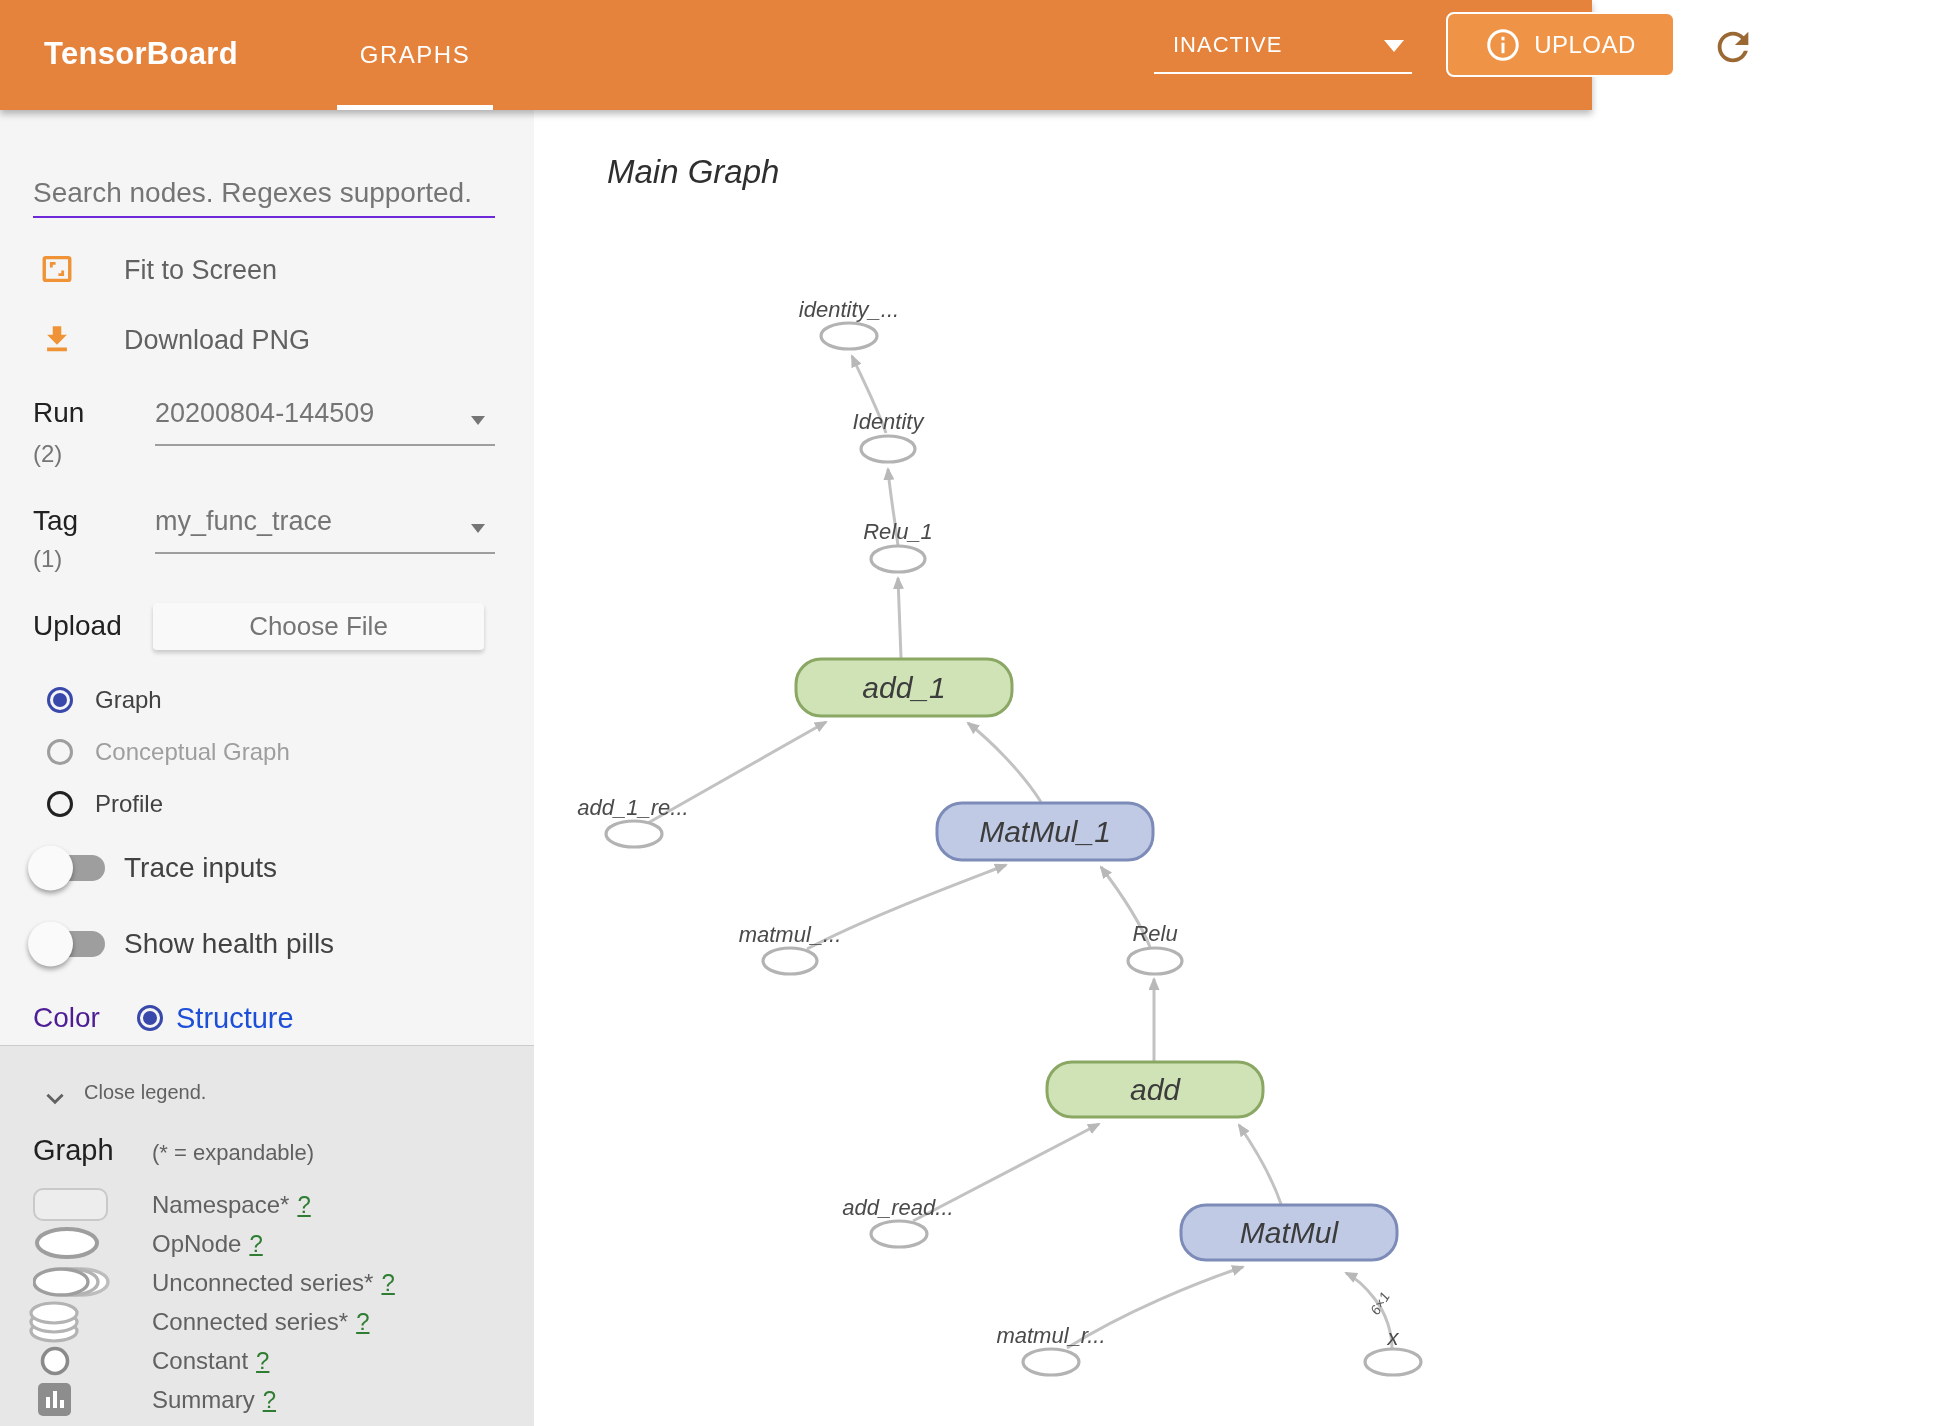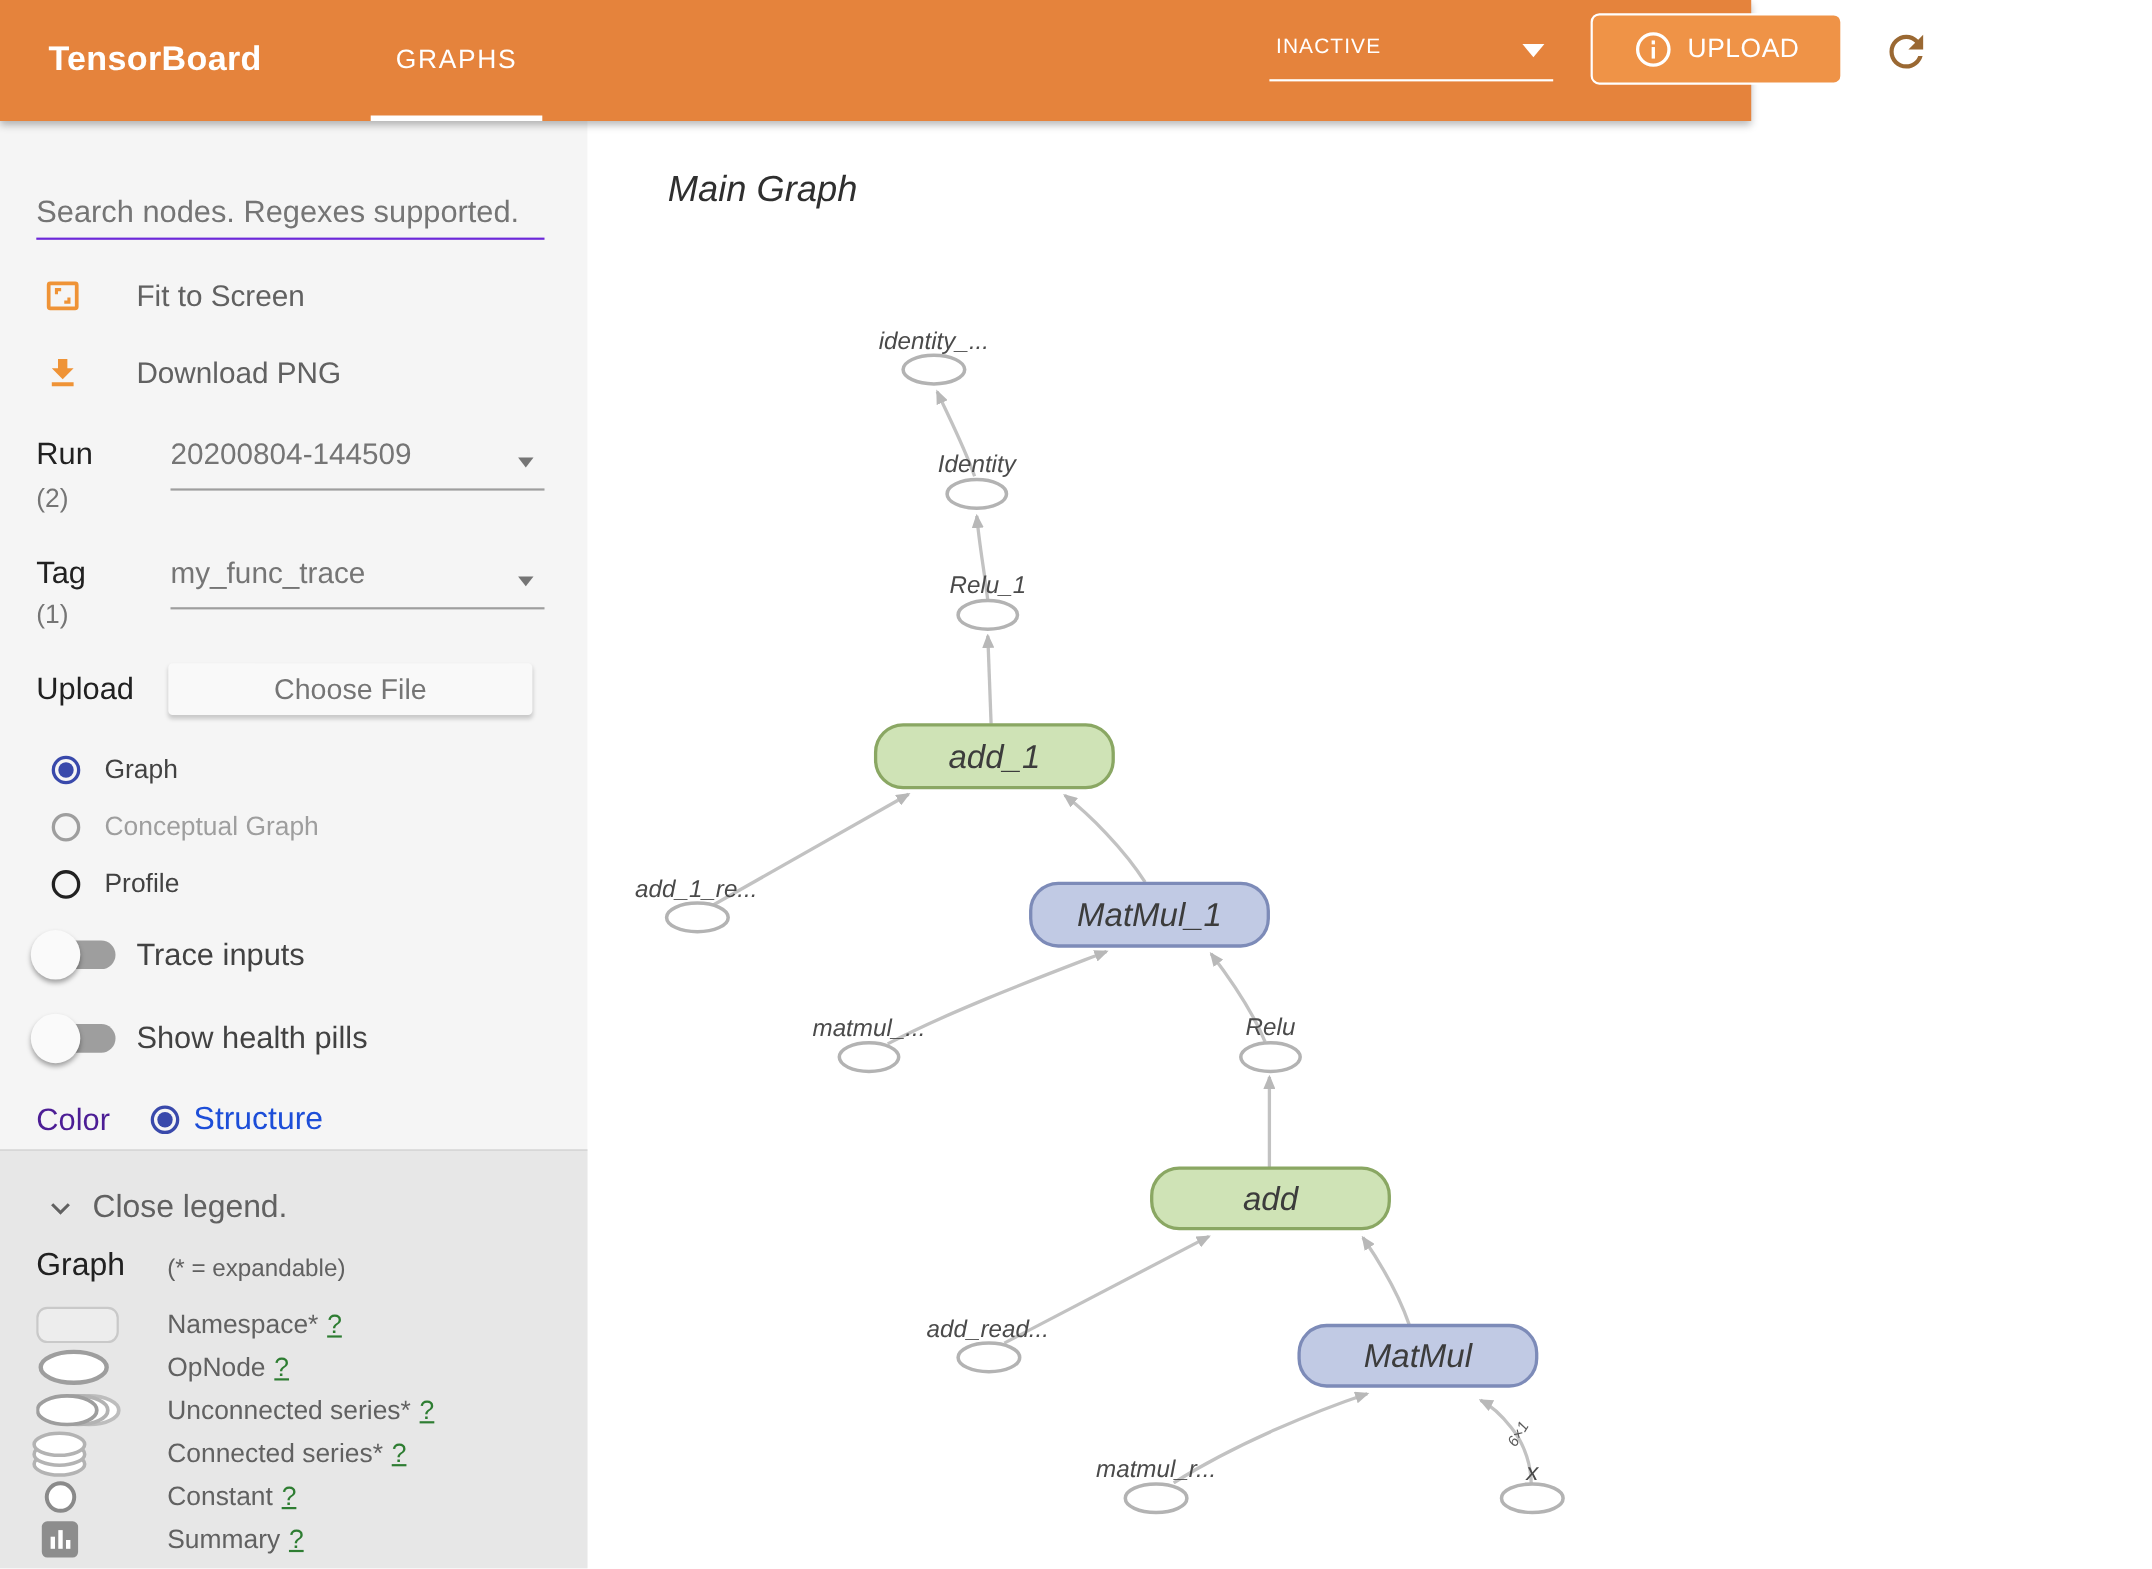--- a/index.html
+++ b/index.html
@@ -27,21 +27,21 @@
     cursor:pointer;
   }
   .tab-underline {
     position:absolute; left:337px; bottom:0; width:156px; height:5px;
     background:#fff;
   }
   .run-selector {
     position:absolute; left:1154px; top:0; width:258px; height:110px;
   }
   .run-selector .value {
-    position:absolute; left:6px; top:32px; color:#fff; font-size:19px;
+    position:absolute; left:19px; top:32px; color:#fff; font-size:22px;
     font-weight:500; letter-spacing:1px;
   }
   .run-selector .caret {
     position:absolute; right:8px; top:40px; width:0; height:0;
     border-left:10px solid transparent; border-right:10px solid transparent;
     border-top:12px solid #fff;
   }
   .run-selector .underline {
     position:absolute; left:0; top:72px; width:258px; height:2px; background:#fff;
   }
@@ -134,21 +134,21 @@
   .color-row .radio-outer { left:137px; }
   .color-row .opt { position:absolute; left:176px; top:50%; transform:translateY(-50%);
     font-size:29px; color:#1d4ed8; }
 
   .legend {
     position:absolute; left:0; top:935px; width:534px; height:381px;
     background:#e7e7e7; border-top:1px solid #cccccc;
   }
   .close-legend { position:absolute; left:42px; top:33px; height:36px; cursor:pointer; }
   .close-legend .chev { position:absolute; left:0; top:6px; }
-  .close-legend .cl-label { position:absolute; left:42px; top:2px; font-size:29px; color:#616161; white-space:nowrap; }
+  .close-legend .cl-label { position:absolute; left:42px; top:2px; font-size:20px; color:#616161; white-space:nowrap; }
   .legend-title { position:absolute; left:33px; top:88px; font-size:29px; font-weight:500; color:#212121; }
   .legend-note  { position:absolute; left:152px; top:94px; font-size:22px; color:#616161; }
 
   .legend-item { position:absolute; left:0; width:534px; height:39px; }
   .legend-item .li-label { position:absolute; left:152px; top:50%; transform:translateY(-50%);
     font-size:24px; color:#616161; white-space:nowrap; }
   .legend-item .li-help { color:#2e7d32; text-decoration:underline; cursor:pointer; margin-left:8px; }
   .li-icon { position:absolute; }
   .namespace-swatch {
     left:33px; top:3px; width:75px; height:33px; border-radius:10px;

